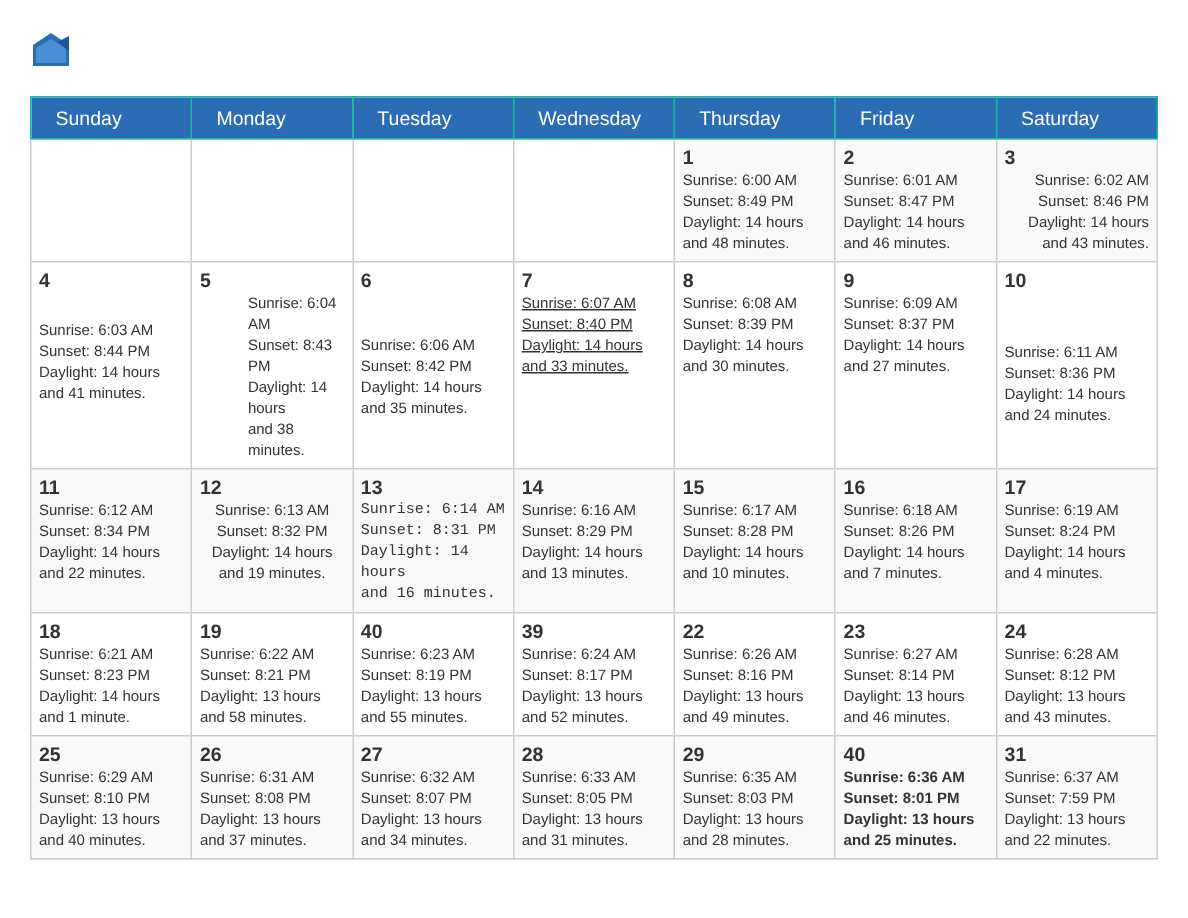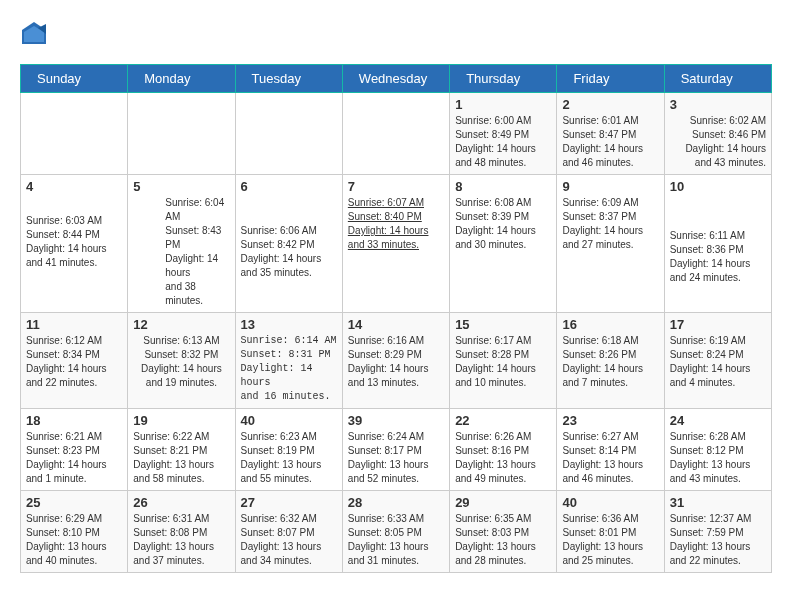--- a/index.html
+++ b/index.html
@@ -338,27 +338,27 @@
         </td>
         <td>
           <span class="day-num">29</span>
           <div class="day-info" style="white-space: pre-line;">Sunrise: 6:35 AM
 Sunset: 8:03 PM
 Daylight: 13 hours
 and 28 minutes.</div>
         </td>
         <td>
           <span class="day-num">40</span>
-          <div class="day-info" style="white-space: pre-line;">Sunrise: 6:36 AM
+          <div class="day-info" style="white-space: pre-line; font-weight: bold;">Sunrise: 6:36 AM
 Sunset: 8:01 PM
 Daylight: 13 hours
 and 25 minutes.</div>
         </td>
         <td>
           <span class="day-num">31</span>
-          <div class="day-info" style="white-space: pre-line;">Sunrise: 12:37 AM
+          <div class="day-info" style="white-space: pre-line;">Sunrise: 6:37 AM
 Sunset: 7:59 PM
 Daylight: 13 hours
 and 22 minutes.</div>
         </td>
       </tr>
     </tbody>
 </table>
 
 </body></html>

